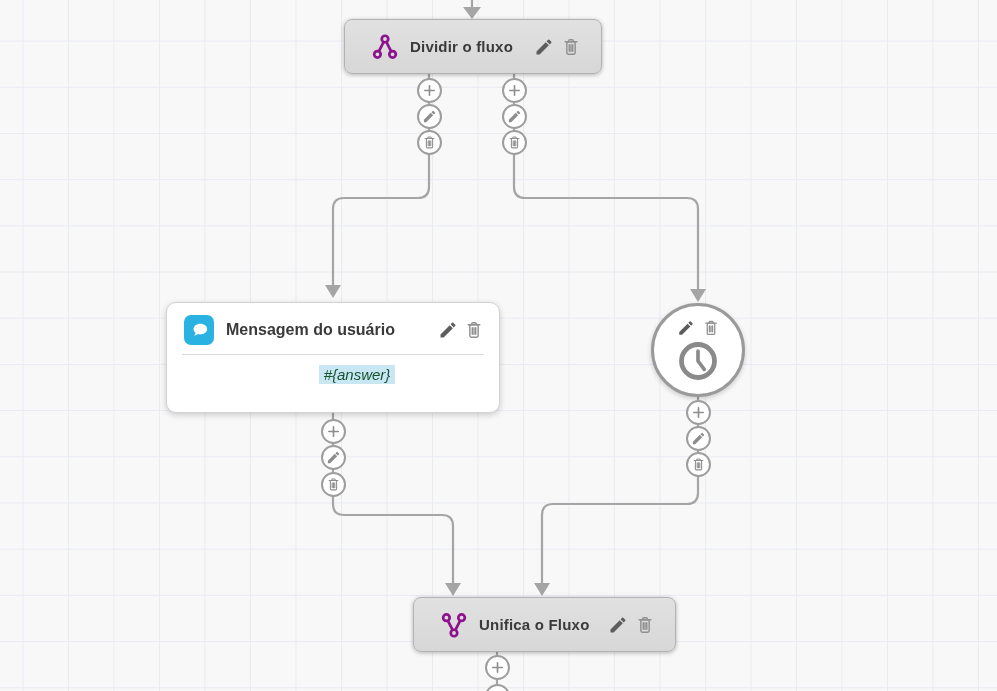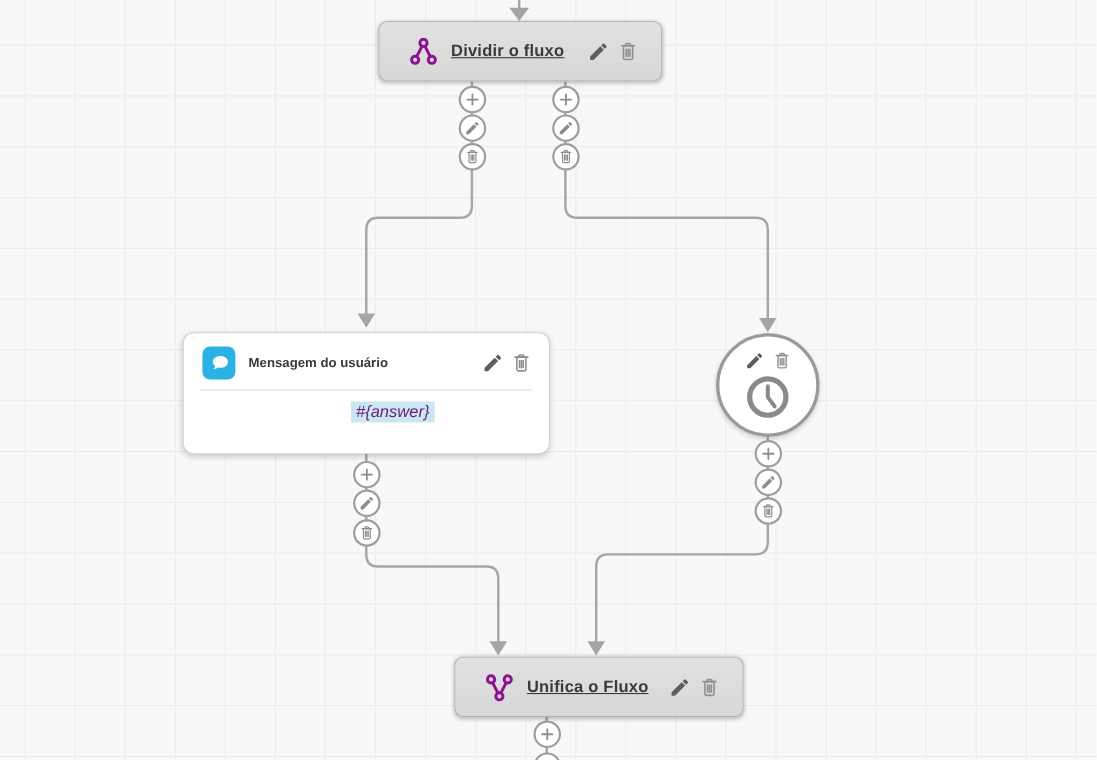--- a/index.html
+++ b/index.html
@@ -25,21 +25,21 @@
   .node-gray{
     position:absolute;height:55px;box-sizing:border-box;
     display:flex;align-items:center;
     background:linear-gradient(#e1e1e1,#d7d7d7);
     border:1px solid #b2b2b2;border-radius:8px;
     box-shadow:0 1px 4px rgba(0,0,0,.28);
     padding:0 20px 0 27px;
   }
   .node-label{
     font-weight:bold;font-size:15px;color:#3a3a3a;letter-spacing:.2px;
-    margin-left:12px;white-space:nowrap;text-decoration:underline;
+    margin-left:12px;white-space:nowrap;
   }
   .node-actions{margin-left:auto;display:flex;align-items:center;gap:7px;padding-left:18px;}
   .icon-purple{width:26px;height:26px;color:var(--accent-purple,#8e128e);flex:0 0 auto;}
   .act-edit{width:20px;height:20px;color:#5d5d5d;cursor:pointer;}
   .act-del{width:20px;height:20px;color:#8f8f8f;cursor:pointer;}
   .act-edit.sm,.act-del.sm{width:18px;height:18px;}
 
   
   .port{
     position:absolute;width:25px;height:25px;border-radius:50%;
@@ -54,24 +54,24 @@
     position:absolute;left:166px;top:302px;width:334px;height:111px;box-sizing:border-box;
     background:#fff;border:1px solid #d2d2d2;border-radius:10px;
     box-shadow:0 2px 6px rgba(0,0,0,.18);
   }
   .msg-header{display:flex;align-items:center;padding:12px 15px 9px 17px;}
   .msg-icon{
     width:30px;height:30px;border-radius:7px;background:var(--accent-blue,#2ab2e3);
     display:flex;align-items:center;justify-content:center;flex:0 0 auto;
   }
   .msg-icon svg{width:21px;height:21px;}
-  .msg-title{font-weight:bold;font-size:12px;color:#3a3a3a;margin-left:12px;white-space:nowrap;}
+  .msg-title{font-weight:bold;font-size:16px;color:#3a3a3a;margin-left:12px;white-space:nowrap;}
   .msg-actions{margin-left:auto;display:flex;align-items:center;gap:6px;}
   .msg-divider{height:1px;background:#dadada;margin:0 15px;}
-  .msg-body{text-align:center;padding-top:11px;font-size:15px;font-style:italic;color:#701a75;padding-left:48px;}
+  .msg-body{text-align:center;padding-top:11px;font-size:15px;font-style:italic;color:#14532d;padding-left:48px;}
   .var-chip{background:var(--variable-highlight,#c9e6f3);padding:1px 5px;}
 
   
   #node-timer{
     position:absolute;left:651px;top:303px;width:94px;height:94px;box-sizing:border-box;
     background:#fff;border:3px solid #9a9a9a;border-radius:50%;
     box-shadow:0 2px 5px rgba(0,0,0,.18);
     display:flex;flex-direction:column;align-items:center;padding-top:13px;
   }
   .timer-actions{display:flex;align-items:center;gap:7px;margin-bottom:2px;}

